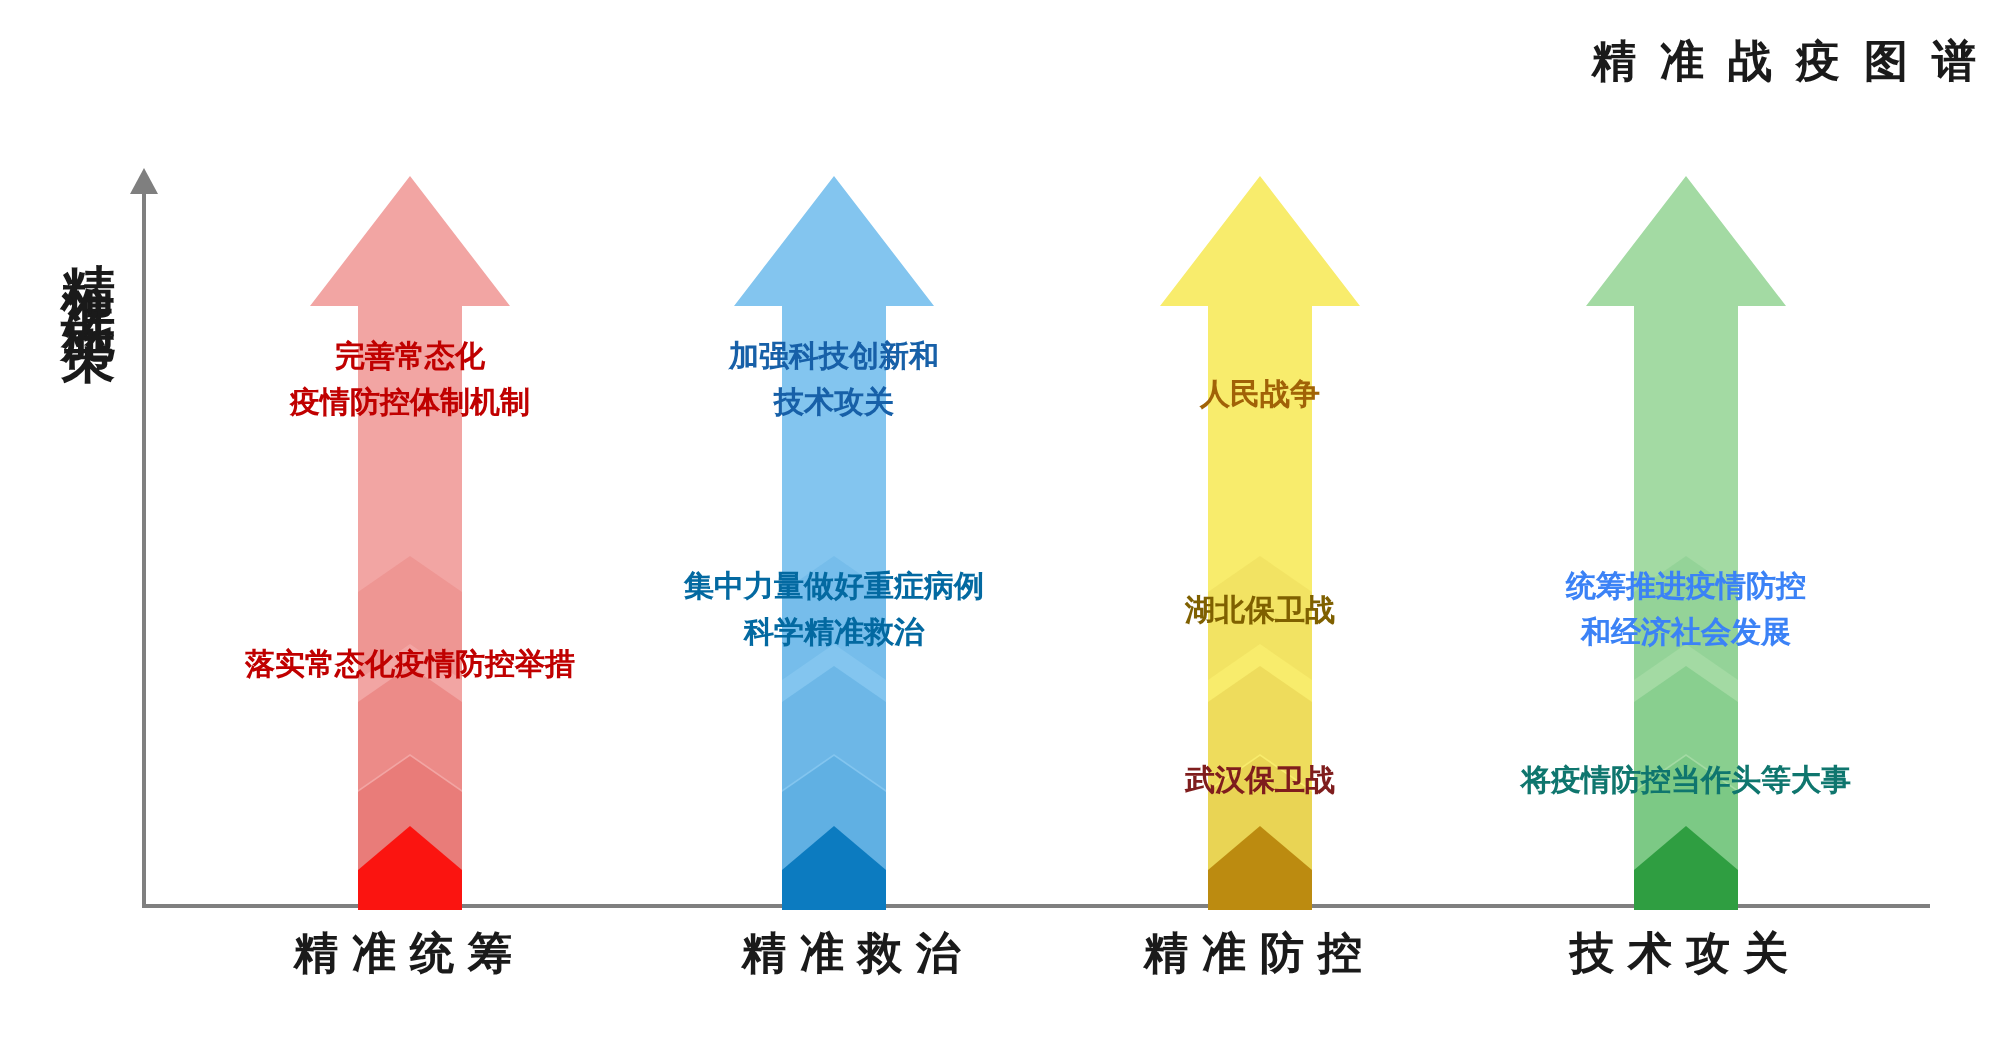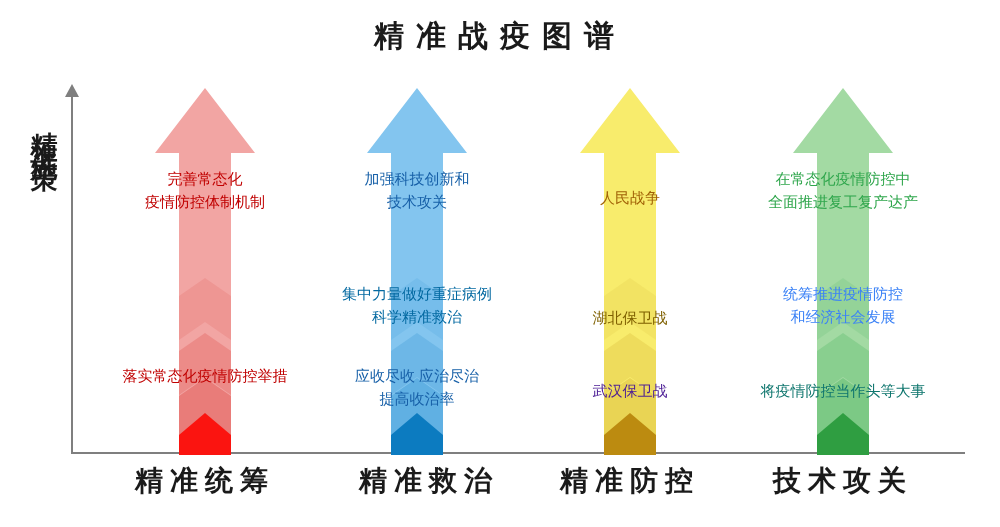--- a/index.html
+++ b/index.html
@@ -13,22 +13,22 @@
     width: 1000px;
     height: 527px;
     background: #ffffff;
     overflow: hidden;
   }
   .title {
     position: absolute;
     top: 16px;
     left: 0;
     width: 100%;
-    text-align: center;
-    font-size: 30px;
+    text-align: right;
+    font-size: 22px;
     font-weight: bold;
     color: #1a1a1a;
     letter-spacing: 12px;
   }
   .y-axis-label {
     position: absolute;
     left: 26px;
     top: 110px;
     writing-mode: vertical-rl;
     text-orientation: upright;
@@ -78,38 +78,38 @@
     left: 65px;
     top: 0;
     width: 100px;
     height: 367px;
   }
   .note {
     position: absolute;
     left: 0;
     width: 100%;
     text-align: center;
-    font-weight: normal;
+    font-weight: bold;
     font-size: 15px;
     line-height: 1.5;
     white-space: pre-line;
   }
   .s1  { top: 80px; }
   .s2  { top: 195px; }
   .s3  { top: 277px; }
   .s1-single { top: 99px; }
   .s2-single { top: 207px; }
   .s3-single { top: 292px; }
   .s2b { top: 234px; }
   .xlabel {
     position: absolute;
     top: 462px;
     width: 230px;
     text-align: center;
-    font-size: 28px;
+    font-size: 22px;
     font-weight: bold;
     color: #1a1a1a;
     letter-spacing: 7px;
   }
   .xl-1 { left: 90px; }
   .xl-2 { left: 314px; }
   .xl-3 { left: 515px; }
   .xl-4 { left: 728px; }
 </style>
 </head>
@@ -127,62 +127,58 @@
   <div class="column col-1">
     <svg class="arrow-svg" viewBox="0 0 100 367" preserveAspectRatio="none">
       <polygon points="0,65 50,0 100,65 76,65 76,367 24,367 24,65" fill="#F2A5A3"></polygon>
       <polygon fill-opacity="0.18" points="24,208 50,190 76,208 76,252 50,234 24,252" fill="#E05450"></polygon>
       <polygon fill-opacity="0.32" points="24,263 50,245 76,263 76,307 50,289 24,307" fill="#E05450"></polygon>
       <polygon fill-opacity="0.5" points="24,308 50,290 76,308 76,352 50,334 24,352" fill="#E05450"></polygon>
       <polygon points="24,367 24,347 50,325 76,347 76,367" fill="#FB1410"></polygon>
     </svg>
     <div class="note s1" style="color: rgb(192, 0, 0);">完善常态化
 疫情防控体制机制</div>
-    <div class="note s2b" style="color: rgb(192, 0, 0); margin-top: 43px;">落实常态化疫情防控举措</div>
+    <div class="note s2b" style="color: rgb(192, 0, 0);">落实常态化疫情防控举措</div>
   </div>
 
   <div class="column col-2">
     <svg class="arrow-svg" viewBox="0 0 100 367" preserveAspectRatio="none">
       <polygon points="0,65 50,0 100,65 76,65 76,367 24,367 24,65" fill="#83C5EF"></polygon>
       <polygon fill-opacity="0.18" points="24,208 50,190 76,208 76,252 50,234 24,252" fill="#3E9CD8"></polygon>
       <polygon fill-opacity="0.32" points="24,263 50,245 76,263 76,307 50,289 24,307" fill="#3E9CD8"></polygon>
       <polygon fill-opacity="0.5" points="24,308 50,290 76,308 76,352 50,334 24,352" fill="#3E9CD8"></polygon>
       <polygon points="24,367 24,347 50,325 76,347 76,367" fill="#0C7BC0"></polygon>
     </svg>
     <div class="note s1" style="color: rgb(23, 96, 168);">加强科技创新和
 技术攻关</div>
     <div class="note s2" style="color: #0369a1;">集中力量做好重症病例
 科学精准救治</div>
-    <div class="note s3" style="color: rgb(23, 96, 168);">应收尽收  应治尽治
-提高收治率</div>
   </div>
 
   <div class="column col-3">
     <svg class="arrow-svg" viewBox="0 0 100 367" preserveAspectRatio="none">
       <polygon points="0,65 50,0 100,65 76,65 76,367 24,367 24,65" fill="#F8EC6C"></polygon>
       <polygon fill-opacity="0.18" points="24,208 50,190 76,208 76,252 50,234 24,252" fill="#D9BC3B"></polygon>
       <polygon fill-opacity="0.32" points="24,263 50,245 76,263 76,307 50,289 24,307" fill="#D9BC3B"></polygon>
       <polygon fill-opacity="0.5" points="24,308 50,290 76,308 76,352 50,334 24,352" fill="#D9BC3B"></polygon>
       <polygon points="24,367 24,347 50,325 76,347 76,367" fill="#BC8B10"></polygon>
     </svg>
     <div class="note s1-single" style="color: #a16207;">人民战争</div>
-    <div class="note s2-single" style="color: rgb(127, 96, 0); margin-top: 12px;">湖北保卫战</div>
-    <div class="note s3-single" style="color: #4c1d95;">武汉保卫战</div>
+    <div class="note s2-single" style="color: rgb(127, 96, 0);">湖北保卫战</div>
+    <div class="note s3-single" style="color: #7f1d1d;">武汉保卫战</div>
   </div>
 
   <div class="column col-4">
     <svg class="arrow-svg" viewBox="0 0 100 367" preserveAspectRatio="none">
       <polygon points="0,65 50,0 100,65 76,65 76,367 24,367 24,65" fill="#A3DAA3"></polygon>
       <polygon fill-opacity="0.18" points="24,208 50,190 76,208 76,252 50,234 24,252" fill="#55B768"></polygon>
       <polygon fill-opacity="0.32" points="24,263 50,245 76,263 76,307 50,289 24,307" fill="#55B768"></polygon>
       <polygon fill-opacity="0.5" points="24,308 50,290 76,308 76,352 50,334 24,352" fill="#55B768"></polygon>
       <polygon points="24,367 24,347 50,325 76,347 76,367" fill="#2F9E41"></polygon>
     </svg>
-    <div class="note s1" style="color: rgb(47, 166, 76);">在常态化疫情防控中
-全面推进复工复产达产</div>
     <div class="note s2" style="color: #3b82f6;">统筹推进疫情防控
 和经济社会发展</div>
     <div class="note s3-single" style="color: #0f766e;">将疫情防控当作头等大事</div>
   </div>
 
   <div class="xlabel xl-1">精准统筹</div>
   <div class="xlabel xl-2">精准救治</div>
   <div class="xlabel xl-3">精准防控</div>
   <div class="xlabel xl-4">技术攻关</div>
 

